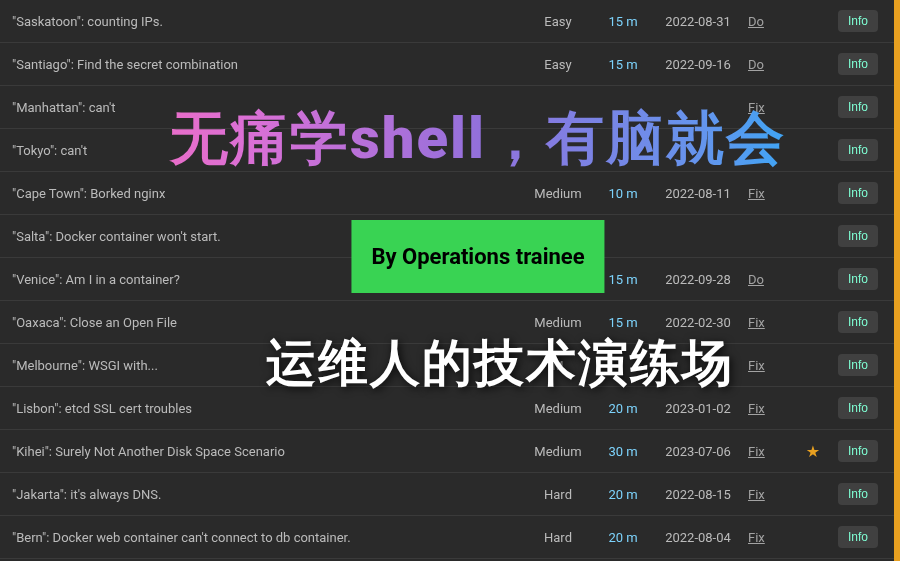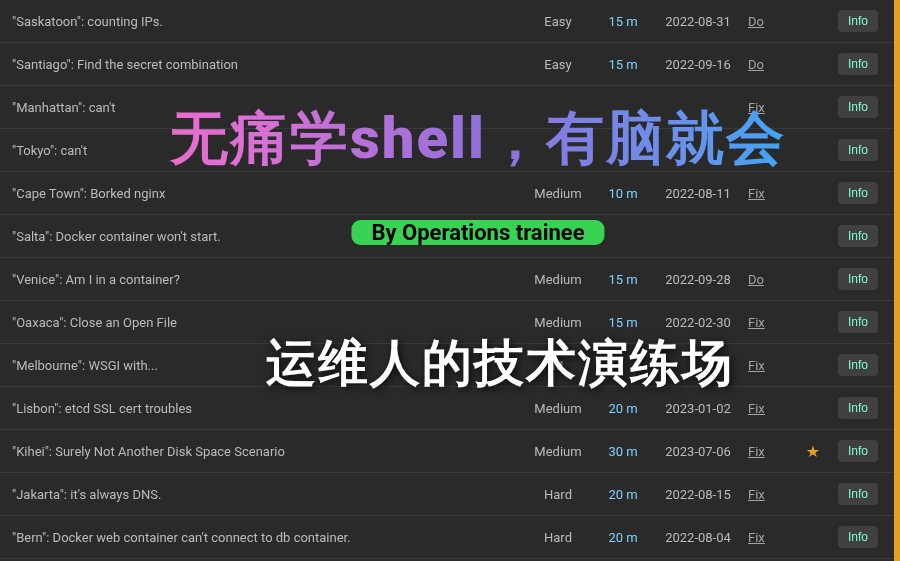--- a/index.html
+++ b/index.html
@@ -125,22 +125,22 @@
 
     .overlay-subtitle {
       position: absolute;
       top: 220px;
       left: 50%;
       transform: translateX(-50%);
       background-color: #39d353;
       color: #000;
       font-size: 22px;
       font-weight: 700;
-      padding: 0 20px;
-      border-radius: 9px;
+      padding: 24px 20px;
+      border-radius: 0;
       white-space: nowrap;
     }
 
     .overlay-bottom {
       position: absolute;
       top: 330px;
       left: 0;
       width: 100%;
       text-align: center;
       font-size: 50px;

